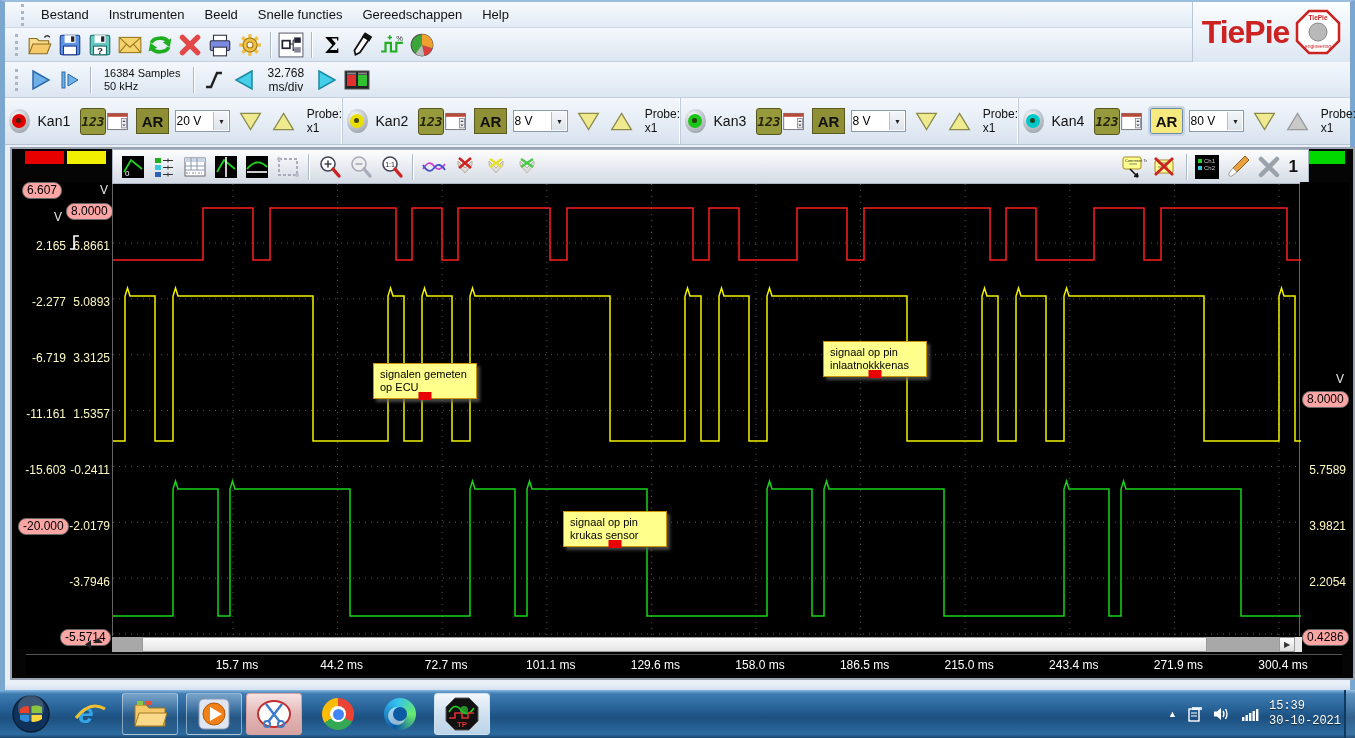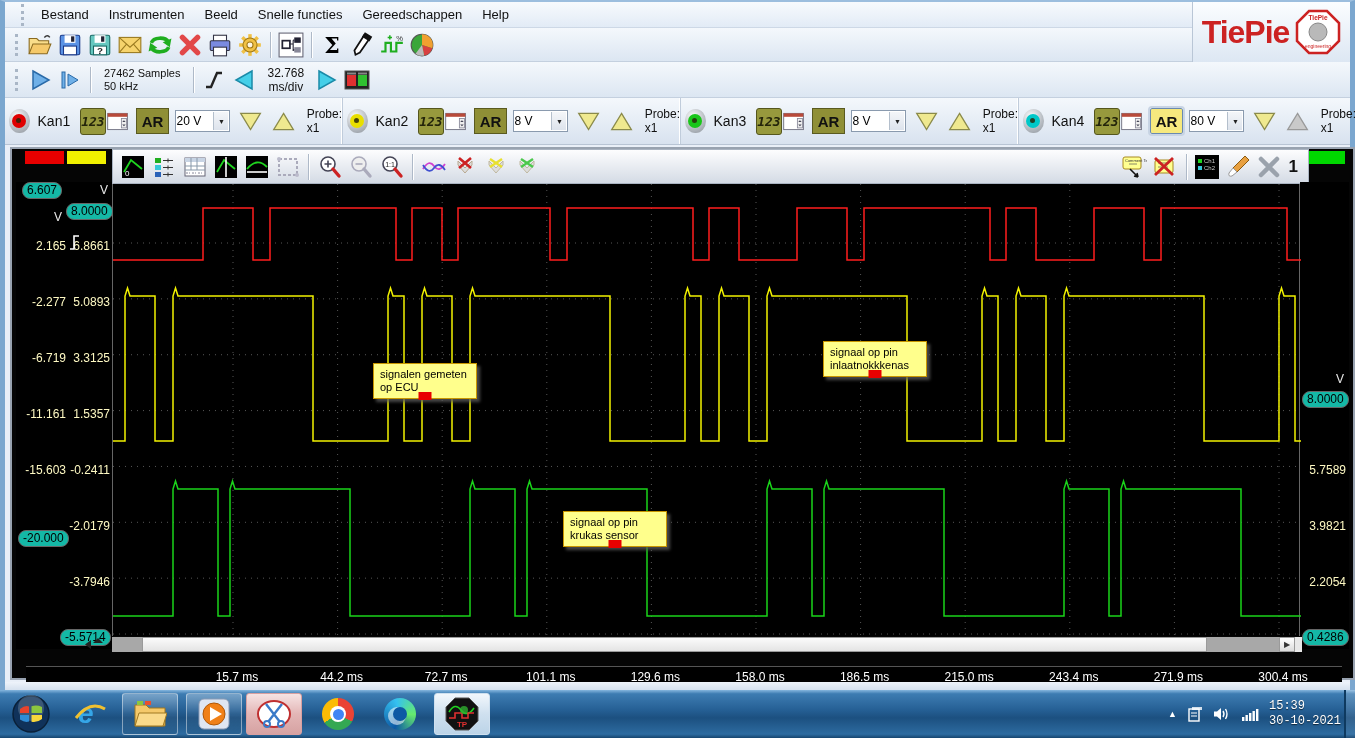--- a/index.html
+++ b/index.html
@@ -57,38 +57,38 @@
   background:#050505; border:2px solid #98a2b0; }
 #scope-toolbar { position:absolute; left:100px; top:0; width:1197px; height:35px;
   background:linear-gradient(#fdfdfe,#d4dbe5); border:1px solid #aab4c2; display:flex;
   align-items:center; padding-left:4px; }
 .sbtn { width:29px; height:29px; border-radius:2px; display:flex; align-items:center;
   justify-content:center; margin:0 1px; }
 .tab { position:absolute; top:2px; height:13px; width:39px; }
 #left-axis, #right-axis { position:absolute; background:#000; }
 .axv { position:absolute; color:#fef9c3; font-size:12px; height:16px; line-height:16px;
   text-align:right; white-space:nowrap; }
-.axb { background:#14b8a6; color:#000; border:1px solid #666; border-radius:8px;
+.axb { background:#fca5a5; color:#000; border:1px solid #666; border-radius:8px;
   text-align:center; font-size:12px; height:17px; line-height:15px; padding:0 4px; }
 .axu { color:#e8e8e8; }
 #plot-wrap { position:absolute; left:100px; top:35px; width:1188px; height:452px;
   border-left:1px solid #666; border-right:1px solid #666; background:#000; }
 .note { position:absolute; background:#ffff8c; border:1px solid #c89600; color:#000;
   font-size:11px; line-height:13px; padding:4px 6px; max-width:104px;
   box-shadow:3px 3px 3px rgba(90,90,90,.8); z-index:5; }
 .note .anch { position:absolute; left:50%; bottom:-2px; transform:translateX(-50%);
   width:13px; height:8px; background:#e80000; }
 #scrollbar { position:absolute; left:100px; top:488px; width:1190px; height:15px; background:#e8e8e8; }
 .sb-dark { position:absolute; top:0; height:15px; background:#a8a8a8; }
 .sb-thumb { position:absolute; top:0; height:15px; background:linear-gradient(#fbfbfb,#e4e4e4);
   border:1px solid #9a9a9a; }
 .sb-btn { position:absolute; top:0; width:16px; height:15px; background:linear-gradient(#fff,#dcdcdc);
   border:1px solid #9a9a9a; color:#333; font-size:8px; line-height:14px; text-align:center; }
 #time-axis { position:absolute; left:14px; top:505px; width:1316px; height:21px; background:#000;
-  border-top:1px solid #555;margin-top:12px; }
+  border-top:1px solid #555; }
 .tlb { position:absolute; top:3px; transform:translateX(-50%); color:#fff; font-size:12px; white-space:nowrap; }
 #pan-icon { position:absolute; left:73px; top:489px; width:18px; height:13px; }
 #app-bottom { position:absolute; left:0; right:0; top:680px; height:10px;
   background:linear-gradient(#eef3fa,#cfdcec); }
 
 
 #taskbar { position:absolute; left:0; top:690px; width:1355px; height:48px;
   background:linear-gradient(180deg,#85b6de 0%,#3d7cb2 8%,#255f94 42%,#1c5080 58%,#2d6ba0 92%,#16456f 100%); }
 .tb-btn { position:absolute; top:3px; width:56px; height:42px; border-radius:3px;
   display:flex; align-items:center; justify-content:center; }
@@ -237,21 +237,21 @@
         </svg>
     </div>
     <div class="tbtn">
       <svg width="24" height="24" viewBox="0 0 24 24">
         <rect x="4" y="4" width="3" height="16" fill="#6fb0e8" stroke="#2a6aa8"></rect>
         <polygon points="10,6 20,12 10,18" fill="#6fb0e8" stroke="#2a6aa8"></polygon>
         </svg>
     </div>
     <div class="sep"></div>
     <div class="acq-text">
-      <div>27462 Samples</div>
+      <div>16384 Samples</div>
       <div>50 kHz</div>
     </div>
     <div class="sep"></div>
     <div class="tbtn">
       <svg width="24" height="24" viewBox="0 0 24 24">
         <path d="M4 19 h5 l6 -14 h5" fill="none" stroke="#222" stroke-width="2.4"></path>
         </svg>
     </div>
     <div class="tbtn">
       <svg width="26" height="24" viewBox="0 0 24 24">
@@ -521,21 +521,21 @@
     </div>
 
     <div id="left-axis" style="left:4px;top:33px;width:96px;height:467px;">
         <span class="axv axb" style="top: 0px; left: 6px;">6.607</span>
         <span class="axv axu" style="top: 27px; left: 0px; width: 46px;">V</span>
         <span class="axv" style="top: 56px; left: 0px; width: 50px;">2.165</span>
         <span class="axv" style="top: 112px; left: 0px; width: 50px;">-2.277</span>
         <span class="axv" style="top: 168px; left: 0px; width: 50px;">-6.719</span>
         <span class="axv" style="top: 224px; left: 0px; width: 50px;">-11.161</span>
         <span class="axv" style="top: 280px; left: 0px; width: 50px;">-15.603</span>
-        <span class="axv axb" style="top: 336px; left: 2px; margin-top: 12px;">-20.000</span>
+        <span class="axv axb" style="top: 336px; left: 2px;">-20.000</span>
         <span class="axv axu" style="top: 0px; left: 52px; width: 40px;">V</span>
         <span class="axv axb" style="top: 21px; left: 50px;">8.0000</span>
         <span class="axv" style="top: 56px; left: 46px; width: 48px;">6.8661</span>
         <span class="axv" style="top: 112px; left: 46px; width: 48px;">5.0893</span>
         <span class="axv" style="top: 168px; left: 46px; width: 48px;">3.3125</span>
         <span class="axv" style="top: 224px; left: 46px; width: 48px;">1.5357</span>
         <span class="axv" style="top: 280px; left: 46px; width: 48px;">-0.2411</span>
         <span class="axv" style="top: 336px; left: 46px; width: 48px;">-2.0179</span>
         <span class="axv" style="top: 392px; left: 46px; width: 48px;">-3.7946</span>
         <span class="axv axb" style="top: 447px; left: 44px;">-5.5714</span>

